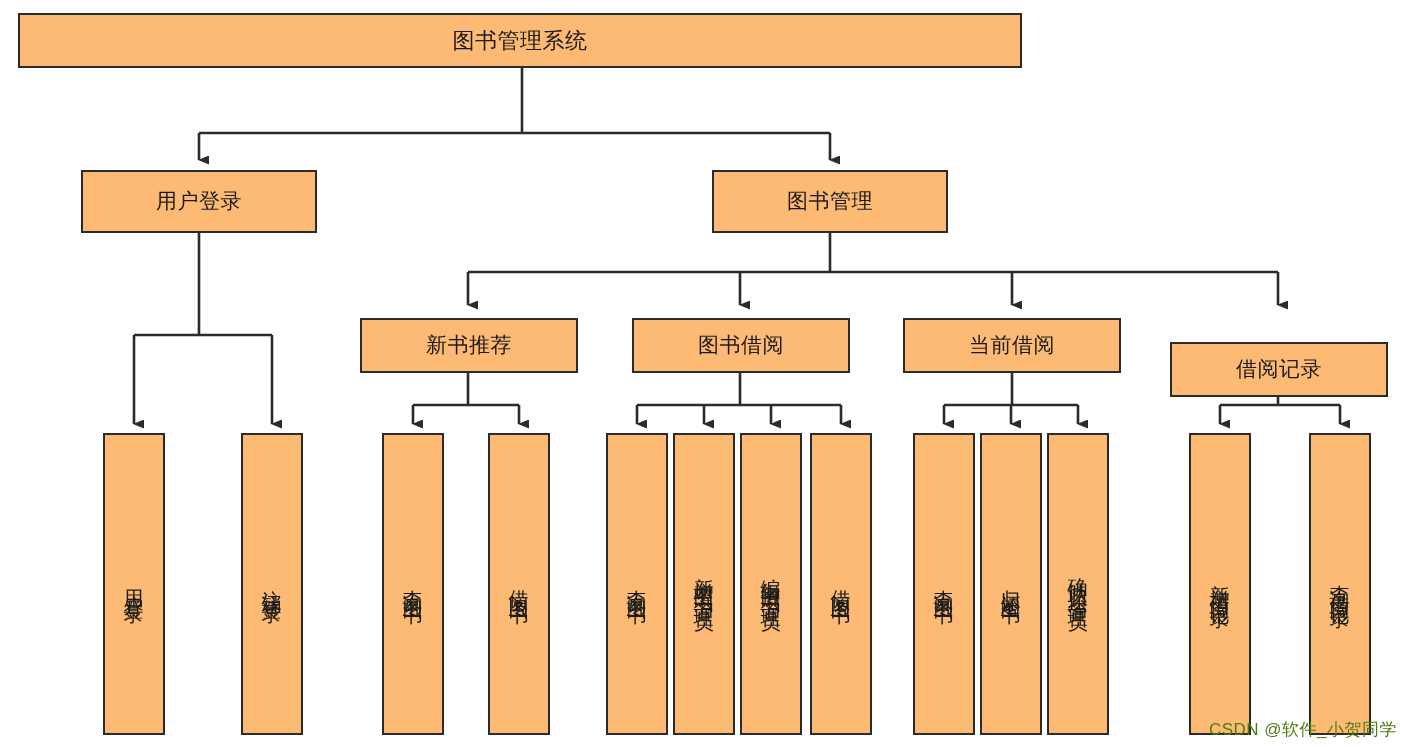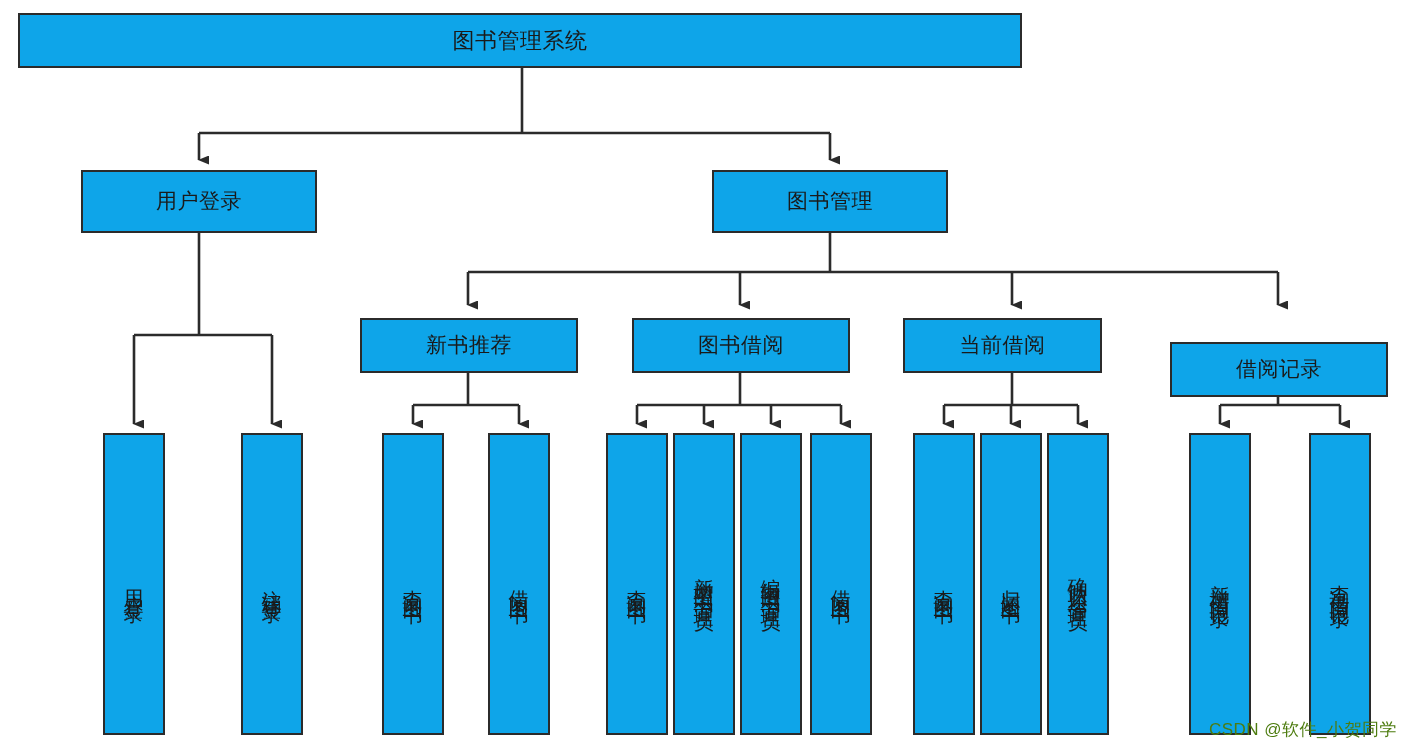--- a/index.html
+++ b/index.html
@@ -23,21 +23,21 @@
     position: absolute;
     left: 0;
     top: 0;
     width: 1405px;
     height: 747px;
     pointer-events: none;
   }
   .node {
     position: absolute;
     box-sizing: border-box;
-    background: #0ea5e9;
+    background: #fdba74;
     border: 2px solid #2b2b2b;
     display: flex;
     align-items: center;
     justify-content: center;
     color: #1a1a1a;
   }
   .node .label {
     display: block;
     text-align: center;
     line-height: 1.18;
@@ -139,21 +139,21 @@
   <div class="node horizontal" style="left:712px; top:170px; width:236px; height:63px;">
     <span class="label">图书管理</span>
   </div>
 
   <div class="node horizontal" style="left:360px; top:318px; width:218px; height:55px;">
     <span class="label">新书推荐</span>
   </div>
   <div class="node horizontal" style="left:632px; top:318px; width:218px; height:55px;justify-content:center;">
     <span class="label">图书借阅</span>
   </div>
-  <div class="node horizontal" style="left:903px; top:318px; width:199px; height:55px;">
+  <div class="node horizontal" style="left:903px; top:318px; width:218px; height:55px;">
     <span class="label">当前借阅</span>
   </div>
   <div class="node horizontal" style="left:1170px; top:318px; width:218px; height:55px;margin-top:24px;">
     <span class="label">借阅记录</span>
   </div>
 
   <div class="node vertical" style="left:103px; top:433px; width:62px; height:302px;">
     <span class="label">用户登录</span>
   </div>
   <div class="node vertical" style="left:241px; top:433px; width:62px; height:302px;">

